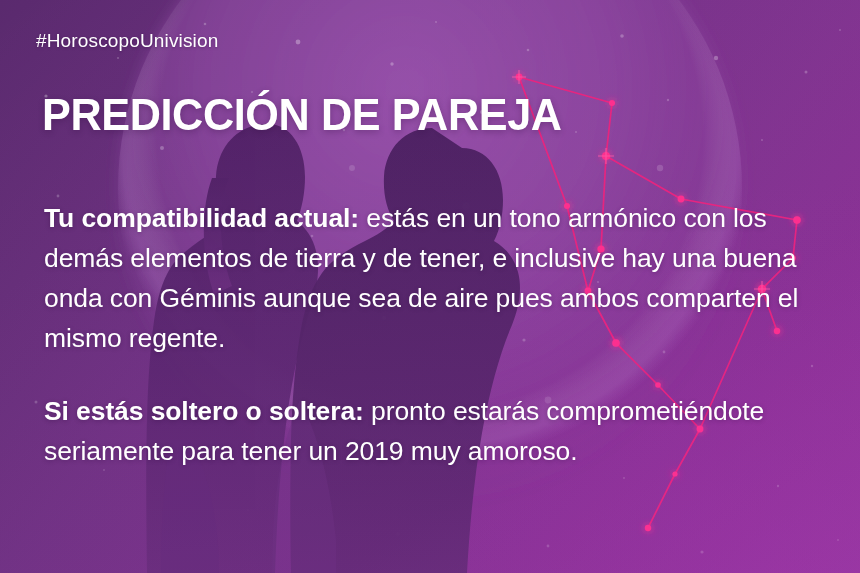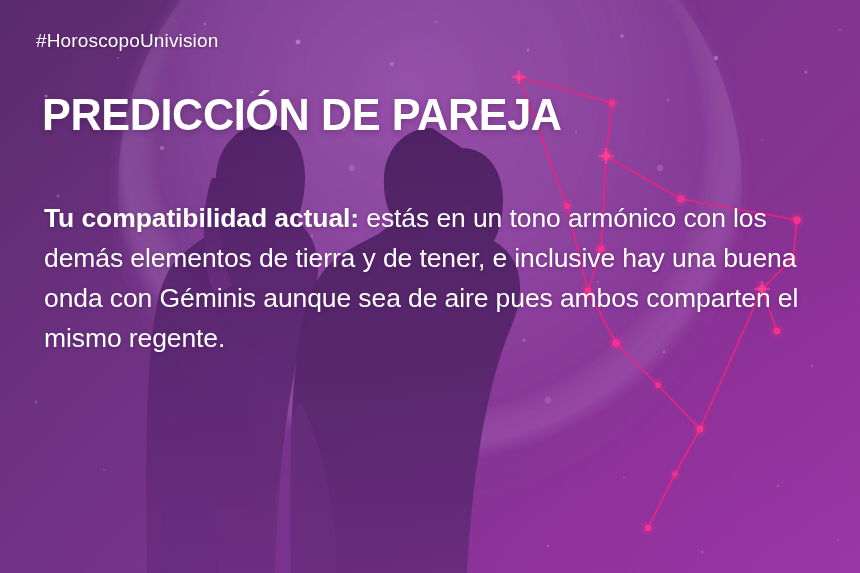--- a/index.html
+++ b/index.html
@@ -298,16 +298,17 @@
 
   <div id="content">
 
     <div id="hashtag">#HoroscopoUnivision</div>
 
     <h1 id="title">PREDICCIÓN DE PAREJA</h1>
 
     <div id="body">
       <p class="para first"><b>Tu compatibilidad actual:</b><span> estás en un tono armónico con los demás elementos de tierra y de tener, e inclusive hay una buena onda con Géminis aunque sea de aire pues ambos comparten el mismo regente.</span></p>
 
+      <p class="para second"><b>Si estás soltero o soltera:</b><span> pronto estarás comprometiéndote seriamente para tener un 2019 muy amoroso.</span></p>
     </div>
 
   </div>
 </div>
 
 </body></html>

